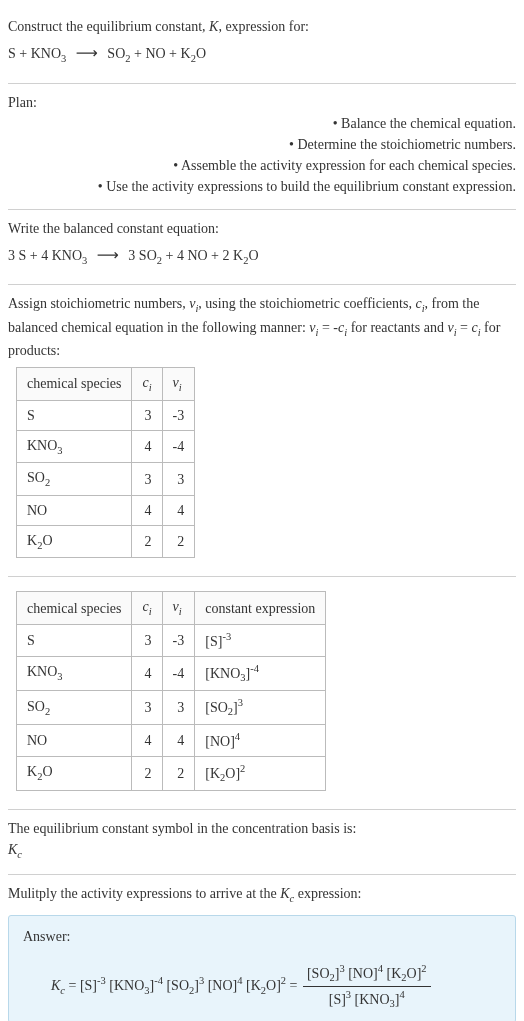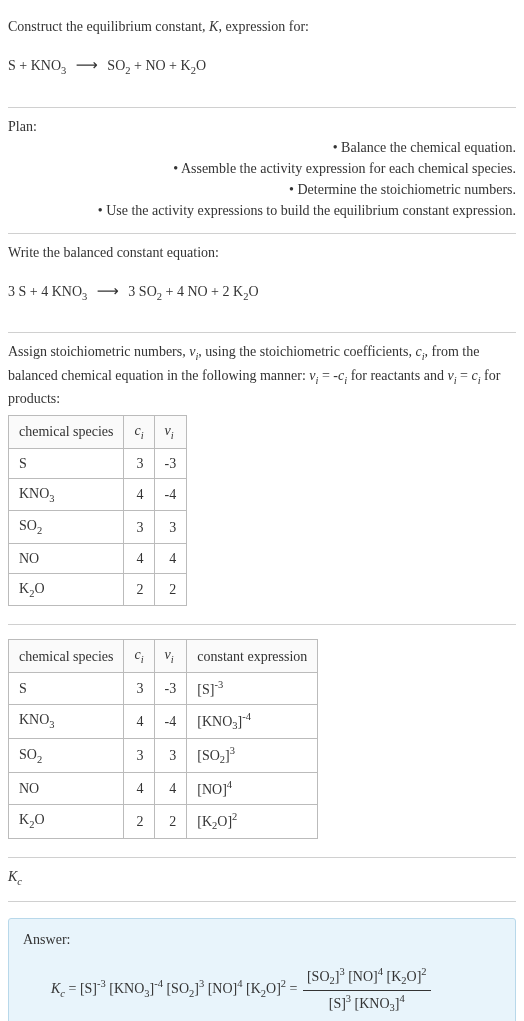--- a/index.html
+++ b/index.html
@@ -11,29 +11,29 @@
       width: 524px;
       padding: 8px;
       line-height: 1.5;
     }
     .section {
       border-bottom: 1px solid #d0d0d0;
       padding: 8px 0 12px 0;
     }
     .section:last-of-type { border-bottom: none; }
     .prompt-line { margin-bottom: 4px; }
-    .equation { margin: 16px 0; }
+    .equation { margin: 4px 0; }
     sub { font-size: 0.75em; vertical-align: sub; }
     sup { font-size: 0.75em; vertical-align: super; }
     .arrow { margin: 0 6px; font-size: 1.1em; }
     ul.plan { list-style: none; padding-left: 0; text-align: right; }
     ul.plan li::before { content: "• "; }
     table.data {
       border-collapse: collapse;
-      margin: 6px 0;
+      margin: 6px 8px;
       background: #fff;
       border-radius: 13px;
     }
     table.data th, table.data td {
       border: 1px solid #bbb;
       padding: 4px 10px;
       text-align: left;
       font-weight: normal;
       vertical-align: middle;
     }
@@ -67,22 +67,22 @@
   </div>
   <div class="equation">
     S + KNO<sub>3</sub> <span class="arrow">⟶</span> SO<sub>2</sub> + NO + K<sub>2</sub>O
   </div>
 </div>
 
 <div class="section">
   <div>Plan:</div>
   <ul class="plan">
     <li>Balance the chemical equation.</li>
+    <li>Determine the stoichiometric numbers.</li>
     <li>Assemble the activity expression for each chemical species.</li>
-    <li>Determine the stoichiometric numbers.</li>
     <li>Use the activity expressions to build the equilibrium constant expression.</li>
   </ul>
 </div>
 
 <div class="section">
   <div>Write the balanced constant equation:</div>
   <div class="equation">
     3 S + 4 KNO<sub>3</sub> <span class="arrow">⟶</span> 3 SO<sub>2</sub> + 4 NO + 2 K<sub>2</sub>O
   </div>
 </div>
@@ -164,24 +164,28 @@
           <td>K<sub>2</sub>O</td>
           <td class="num">2</td>
           <td class="num">2</td>
           <td>[K<sub>2</sub>O]<sup>2</sup></td>
         </tr>
   </tbody>
     </table>
 </div>
 
 <div class="section">
+  <div>The equilibrium constant symbol in the concentration basis is:</div>
   <div><span class="ital">K<sub>c</sub></span></div>
 </div>
 
 <div class="section" style="border-bottom:none;">
+  <div>
+    Mulitply the activity expressions to arrive at the <span class="ital">K<sub>c</sub></span> expression:
+  </div>
   <div class="answer-box">
     <div class="answer-label">Answer:</div>
     <div class="eq-indent">
       <span class="ital">K<sub>c</sub></span> = [S]<sup>-3</sup> [KNO<sub>3</sub>]<sup>-4</sup> [SO<sub>2</sub>]<sup>3</sup> [NO]<sup>4</sup> [K<sub>2</sub>O]<sup>2</sup> =
       <span class="frac">
         <span class="num">[SO<sub>2</sub>]<sup>3</sup> [NO]<sup>4</sup> [K<sub>2</sub>O]<sup>2</sup></span>
         <span class="den">[S]<sup>3</sup> [KNO<sub>3</sub>]<sup>4</sup></span>
       </span>
     </div>
   </div>

